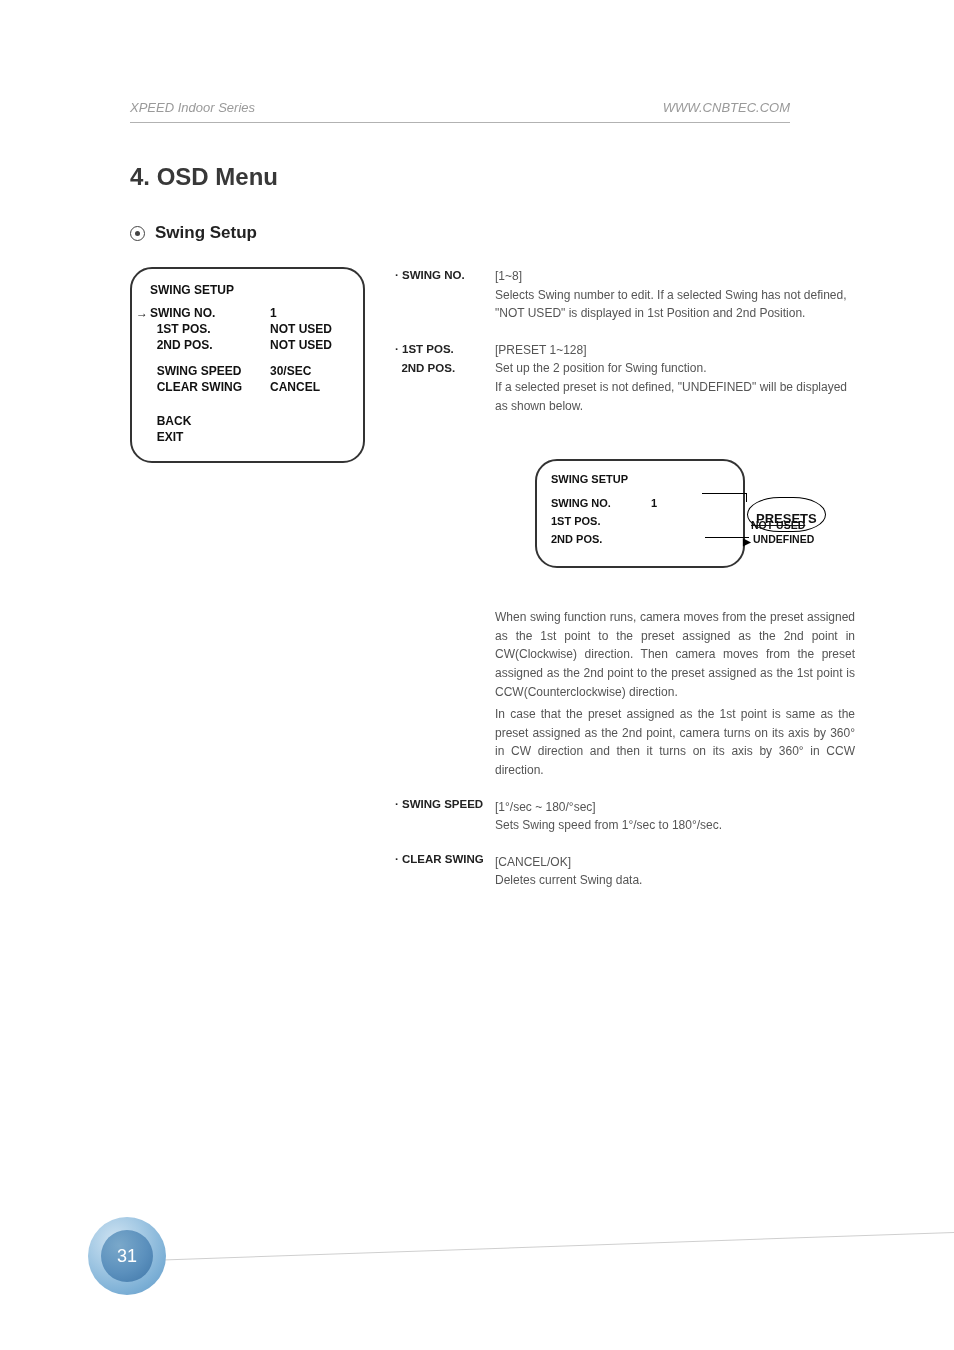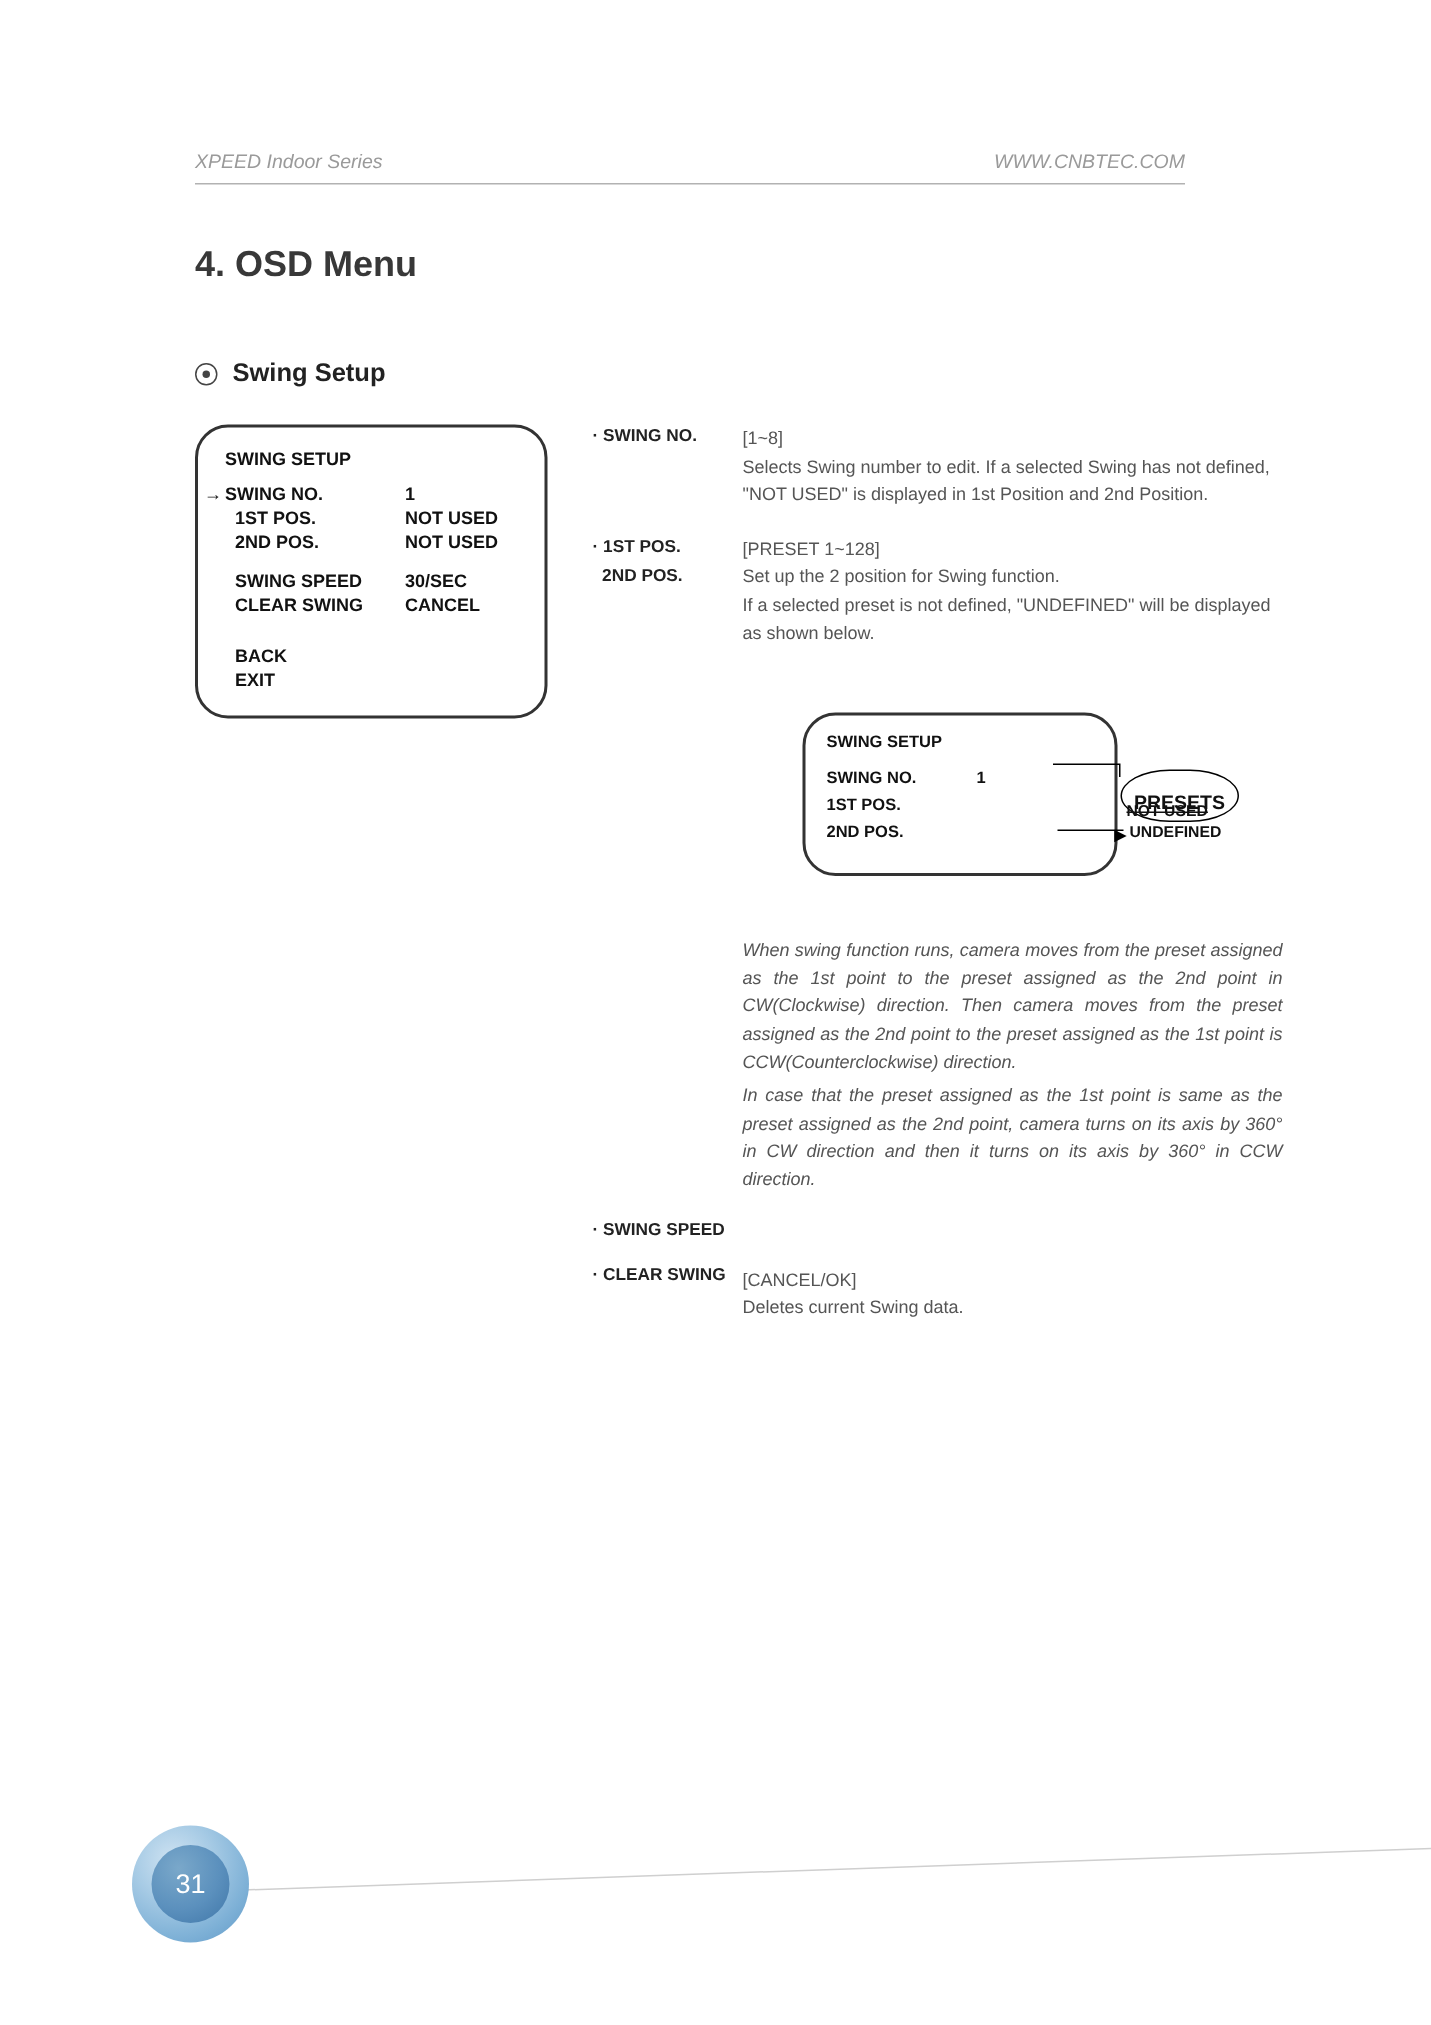--- a/index.html
+++ b/index.html
@@ -1,20 +1,20 @@
 <!DOCTYPE html>
 <html><head>
 <meta charset="utf-8">
 <style>
   * { margin: 0; padding: 0; box-sizing: border-box; }
   html, body { width: 954px; height: 1350px; background: #fff; font-family: Arial, Helvetica, sans-serif; color: #555; }
   .page { position: relative; width: 900px; height: 1350px; padding: 100px 110px 0 130px; }
   .header-row { display: flex; justify-content: space-between; font-style: italic; color: #9a9a9a; font-size: 13px; padding-bottom: 7px; }
   .header-rule { border: none; border-top: 1px solid #b2b2b2; margin-bottom: 40px; }
-  .h1 { font-size: 24px; font-weight: 700; color: #383838; margin-bottom: 48px; }
+  .h1 { font-size: 24px; font-weight: 700; color: #383838; margin-bottom: 32px; }
   .subhead { display: flex; align-items: center; gap: 10px; color: #222; margin-bottom: 24px; }
   .subhead .circle { width: 15px; height: 15px; border: 1.5px solid #444; border-radius: 50%; display: inline-flex; align-items: center; justify-content: center; }
   .subhead .circle::after { content:""; width:5px; height:5px; background:#444; border-radius:50%; }
   .subhead-text { font-size: 17px; font-weight: 700; }
 
   .body-row { display: flex; gap: 30px; align-items: flex-start; }
   .left-col { width: 235px; flex-shrink: 0; }
 
   
   .osd { border: 2px solid #333; border-radius: 22px; padding: 14px 18px 16px 18px; font-family: Arial, sans-serif; color:#111; font-size:12px; font-weight:700; }
@@ -43,21 +43,21 @@
   .osd2-line { display:flex; padding:0.5px 0; }
   .osd2-label { width:100px; }
   .lead-one { position:absolute; left:167px; top:52px; width:44px; height:0; border-top:1.3px solid #000; }
   .lead-one-dn { position:absolute; left:211px; top:52px; width:0; height:9px; border-left:1.3px solid #000; }
   .presets-bubble { position:absolute; left:212px; top:56px; border:1.3px solid #000; border-radius:50%/60%; padding:11px 8px 2px 8px; font-size:13px; font-weight:700; color:#111; background:#fff; }
   .notused-strike { position:absolute; left:216px; top:76px; font-size:10.5px; font-weight:700; color:#111; text-decoration: line-through; text-decoration-thickness:1.3px; }
   .lead-two { position:absolute; left:170px; top:96px; width:44px; height:0; border-top:1.3px solid #000; }
   .lead-two-arrow { position:absolute; left:208px; top:92.5px; font-size:10px; color:#000; font-weight:700; }
   .undef { position:absolute; left:218px; top:90px; font-size:10.5px; font-weight:700; color:#111;text-align:center; }
 
-  .para { margin-top: 4px; font-style: italic; }
+  .para { margin-top: 4px; }
 
   .item2 { display:flex; margin-top: 13px; }
   .item2-label { width: 100px; flex-shrink:0; font-weight:700; color:#222; font-size:11.5px; }
   .item2-desc { flex:1; line-height:1.55; }
 
   .item3 { display:flex; margin-top: 18px; }
 
   
   .footer { position:absolute; left:0; bottom:0; width:954px; height:120px; }
   .footer-line { position:absolute; left:120px; right:0; bottom:88px; height:0; border-top:1px solid #cfcfcf; transform: skewY(-2deg); transform-origin: left center;}
@@ -175,20 +175,24 @@
             </div>
           </div>
 
           <div class="para just">When swing function runs, camera moves from the preset assigned as the 1st point to the preset assigned as the 2nd point in CW(Clockwise) direction. Then camera moves from the preset assigned as the 2nd point to the preset assigned as the 1st point is CCW(Counterclockwise) direction.</div>
           <div class="para just">In case that the preset assigned as the 1st point is same as the preset assigned as the 2nd point, camera turns on its axis by 360° in CW direction and then it turns on its axis by 360° in CCW direction.</div>
         </div>
       </div>
 
       <div class="item2">
         <div class="item2-label">· SWING SPEED</div>
+        <div class="item2-desc">
+          <span class="range">[1°/sec ~ 180/°sec]</span><br>
+          <span>Sets Swing speed from 1°/sec to 180°/sec.</span>
+        </div>
       </div>
 
       <div class="item3">
         <div class="item2-label">· CLEAR SWING</div>
         <div class="item2-desc">
           <span class="range">[CANCEL/OK]</span><br>
           <span>Deletes current Swing data.</span>
         </div>
       </div>
 

